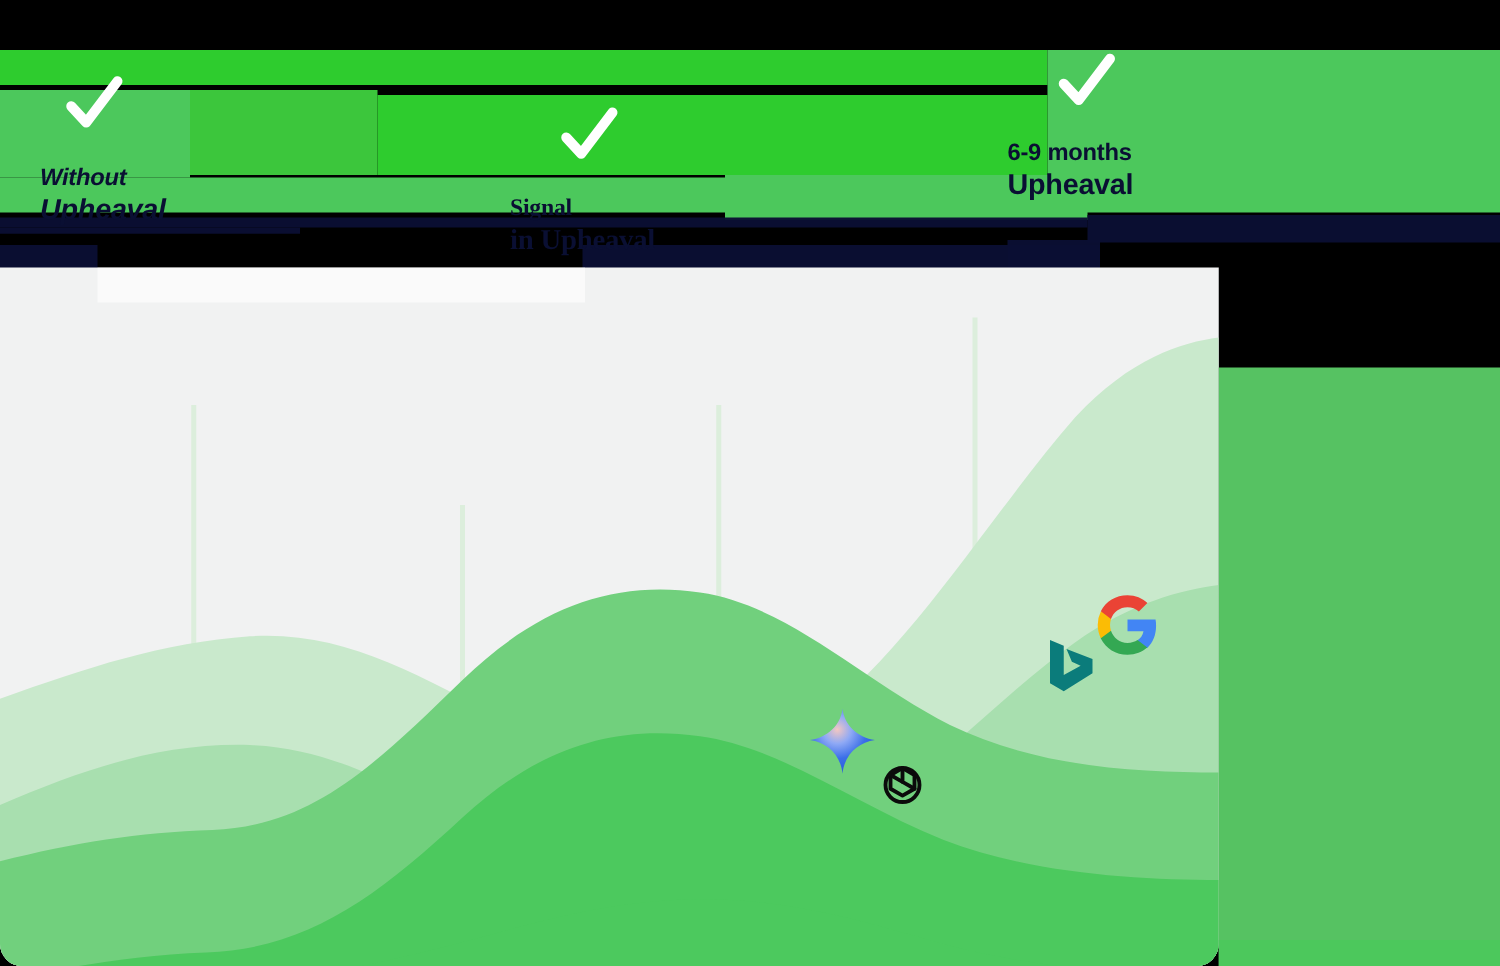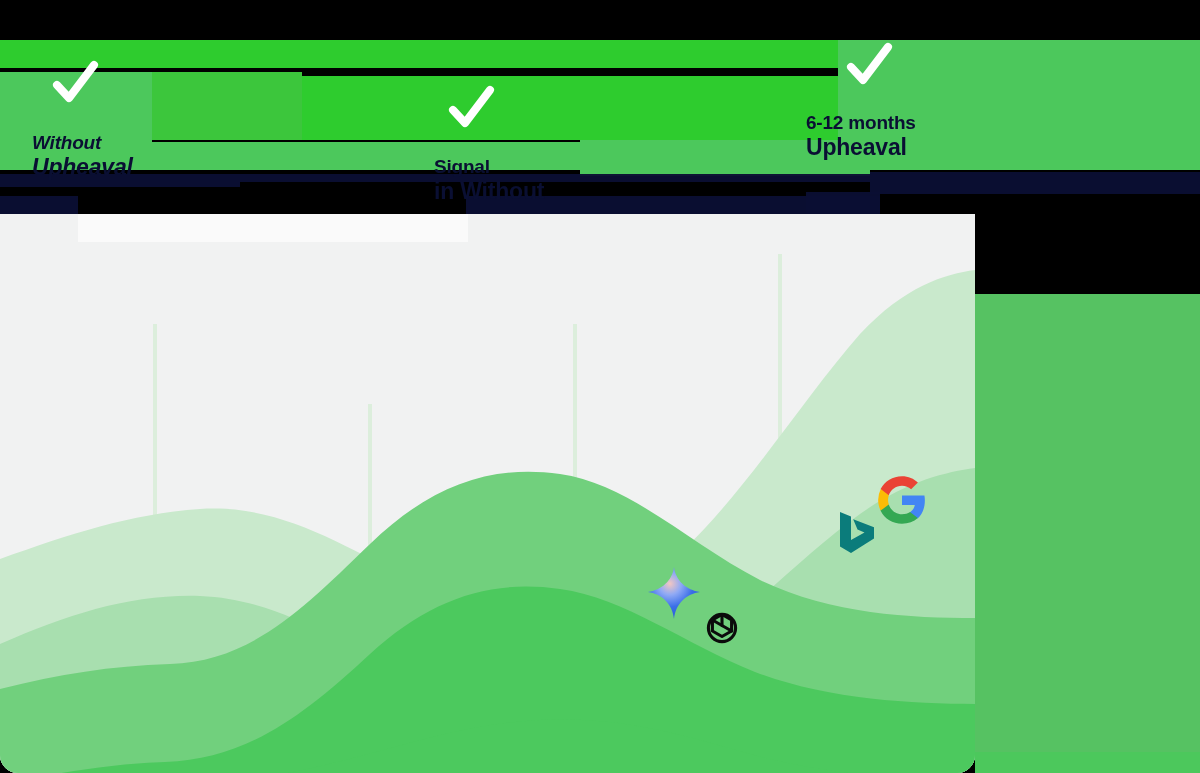--- a/index.html
+++ b/index.html
@@ -51,21 +51,21 @@
     color: #0A0F33;
     font-weight: 700;
     line-height: 1.18;
     letter-spacing: -0.2px;
     white-space: nowrap;
   }
   .caption .l1 { font-size: 19px; display: block; }
   .caption .l2 { font-size: 23px; display: block; }
 
   .cap-1 { left: 32px;  top: 132px; font-style: italic; }
-  .cap-2 { left: 434px; top: 156px; }
+  .cap-2 { left: 408px; top: 156px; font-family: Liberation Serif, serif; }
   .cap-3 { left: 806px; top: 112px; }
 
   
   .smear {
     position: absolute;
     background: #0A0F33;
     opacity: 0.96;
   }
   .smear-1 { left: 0;    top: 174px; width: 870px; height: 8px; }
   .smear-2 { left: 0;    top: 182px; width: 240px; height: 5px; }
@@ -173,24 +173,24 @@
   <div class="smear smear-5"></div>
   <div class="smear smear-6"></div>
   <div class="smear smear-7"></div>
 
   <div class="caption cap-1">
     <span class="l1">Without</span>
     <span class="l2">Upheaval</span>
   </div>
   <div class="caption cap-2">
     <span class="l1">Signal</span>
-    <span class="l2">in Without</span>
+    <span class="l2">in Upheaval</span>
   </div>
   <div class="caption cap-3">
-    <span class="l1">6-12 months</span>
+    <span class="l1">6-9 months</span>
     <span class="l2">Upheaval</span>
   </div>
 
   <div id="chart-panel">
     <div class="panel-notch"></div>
 
     <svg id="chart-svg" viewBox="0 0 975 559" preserveAspectRatio="none" xmlns="http://www.w3.org/2000/svg">
 
       <g>
         <rect x="153" y="110" width="4" height="449" fill="#DCEEDC"></rect>

